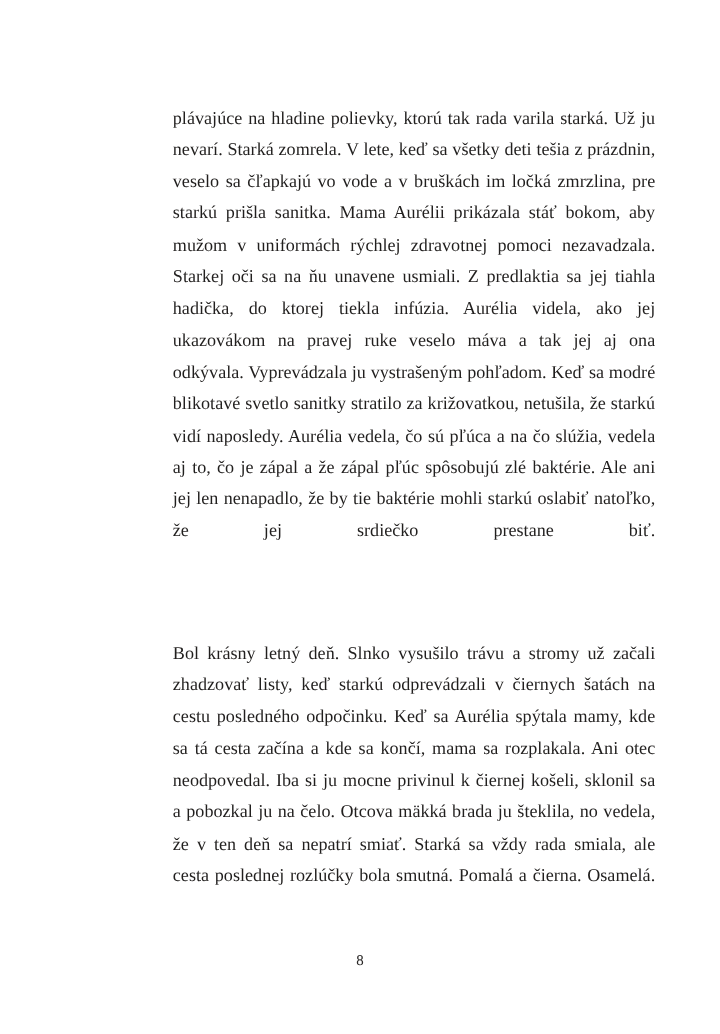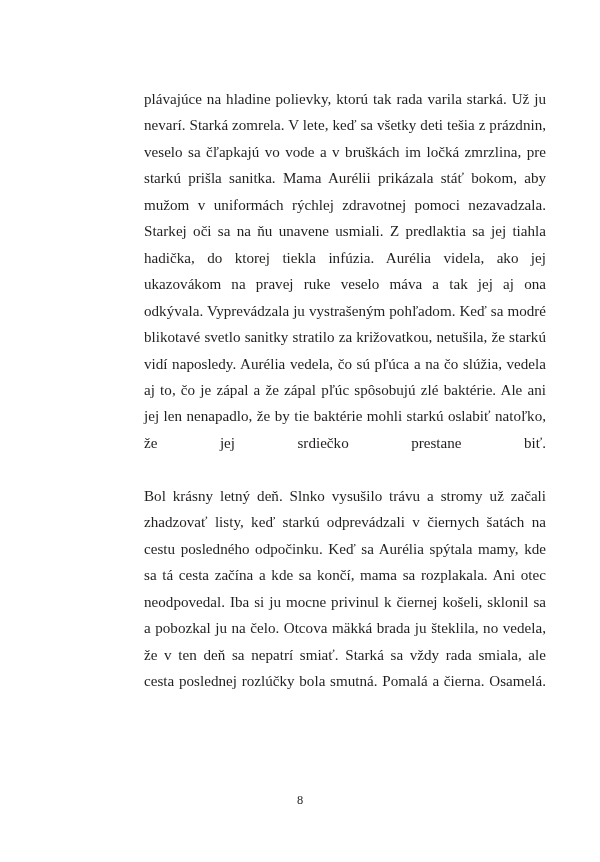--- a/index.html
+++ b/index.html
@@ -37,20 +37,21 @@
     text-justify: inter-word;
     hyphens: manual;
     -webkit-hyphens: manual;
     word-spacing: 0.1px;
     letter-spacing: 0.01px;
     font-kerning: normal;
     text-rendering: optimizeLegibility;
   }
 
   .body-paragraph + .body-paragraph {
+    margin-top: 49px;
   }
 
   
   .body-paragraph:after {
     content: "";
     display: inline-block;
     width: 100%;
   }
 
   .folio {

